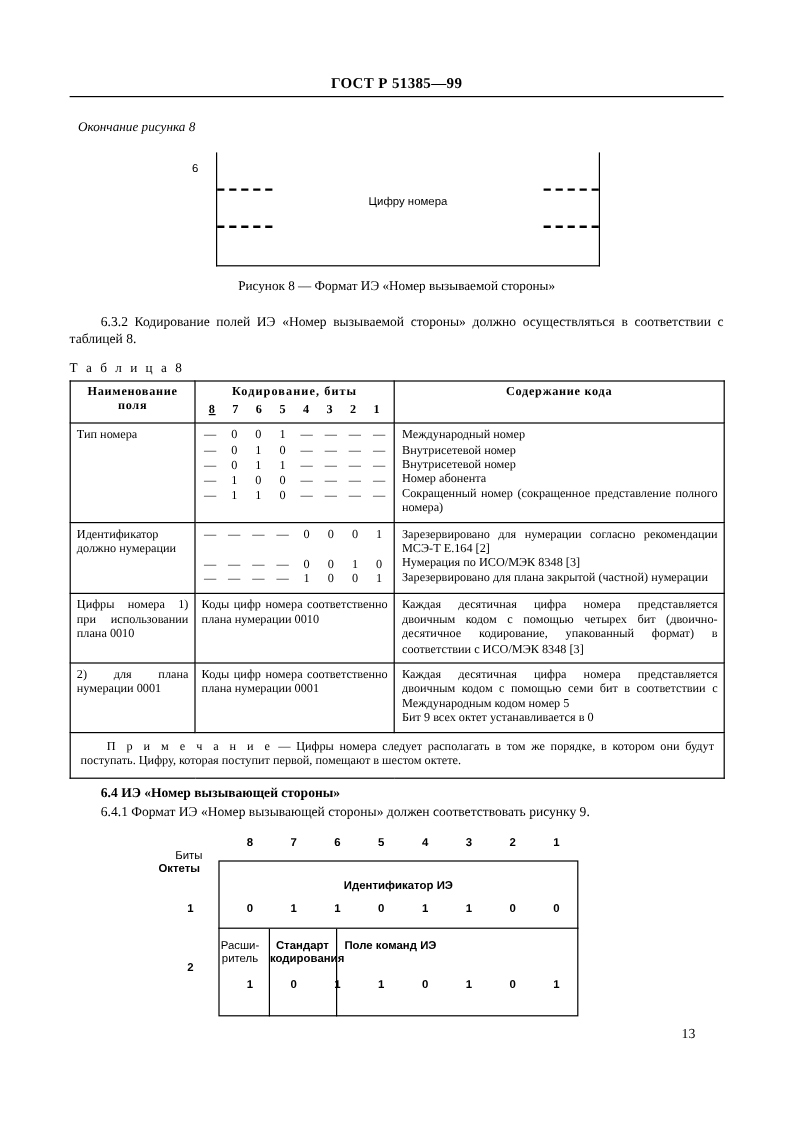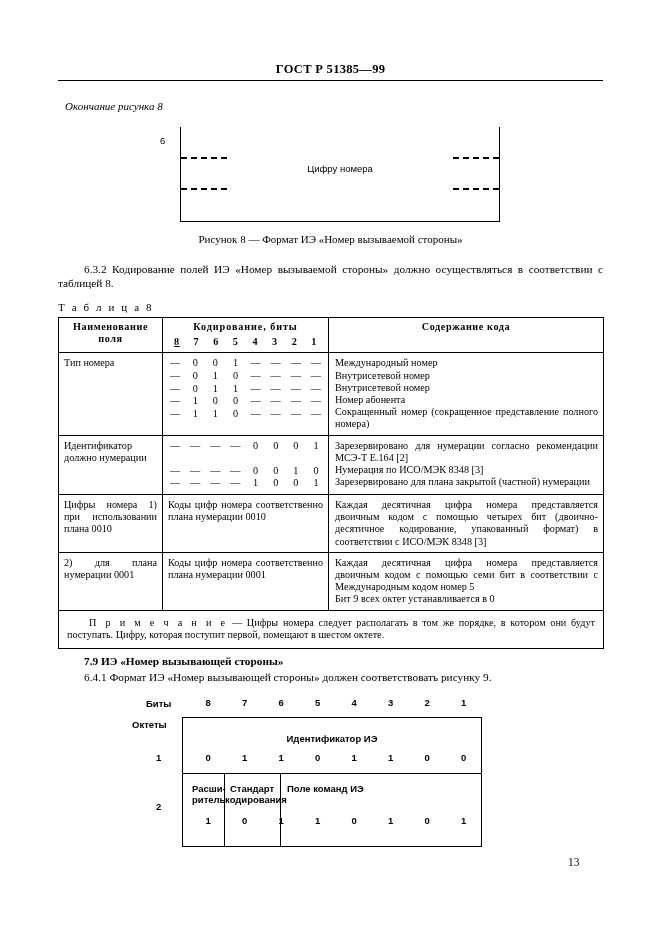--- a/index.html
+++ b/index.html
@@ -209,22 +209,22 @@
     left: 132px;
     top: 697px;
     width: 400px;
     height: 155px;
     font-family: "Liberation Sans", sans-serif;
     font-size: 9.5px;
   }
   .fig9-bits-label {
     position: absolute;
     left: 14px;
-    top: 1px;
-    font-weight: bold;
+    top: 11px;
+    font-weight: normal;
   }
   .fig9-bitnums {
     position: absolute;
     left: 58px;
     top: 0px;
     width: 292px;
     display: flex;
     font-weight: bold;
   }
   .fig9-bitnums span {
@@ -286,24 +286,25 @@
     left: 58px;
     top: 55px;
     width: 292px;
     display: flex;
     font-weight: bold;
   }
   .fig9-oct1-bits span { flex: 1; text-align: center; }
 
   .fig9-ext-title {
     position: absolute;
-    left: 60px;
+    left: 49px;
     top: 86px;
     width: 38px;
-    font-weight: bold;
+    text-align: center;
+    font-weight: normal;
     line-height: 11px;
   }
   .fig9-std-title {
     position: absolute;
     left: 93px;
     top: 86px;
     width: 54px;
     text-align: center;
     font-weight: bold;
     line-height: 11px;
@@ -516,21 +517,21 @@
       </tr>
 
       <tr>
         <td class="note-cell" colspan="3">
           <span style="padding-left:22px"></span><span class="note-kw">П р и м е ч а н и е</span><span> — Цифры номера следует располагать в том же порядке, в котором они будут поступать. Цифру, которая поступит первой, помещают в шестом октете.</span>
         </td>
       </tr>
     </tbody>
   </table>
 
-  <div id="head-64">7.9 ИЭ «Номер вызывающей стороны»</div>
+  <div id="head-64">6.4 ИЭ «Номер вызывающей стороны»</div>
   <div class="para" id="para-641">6.4.1 Формат ИЭ «Номер вызывающей стороны» должен соответствовать рисунку 9.</div>
 
   <div class="fig9">
     <div class="fig9-bits-label">Биты</div>
     <div class="fig9-bitnums">
       <span>8</span>
       <span>7</span>
       <span>6</span>
       <span>5</span>
       <span>4</span>

